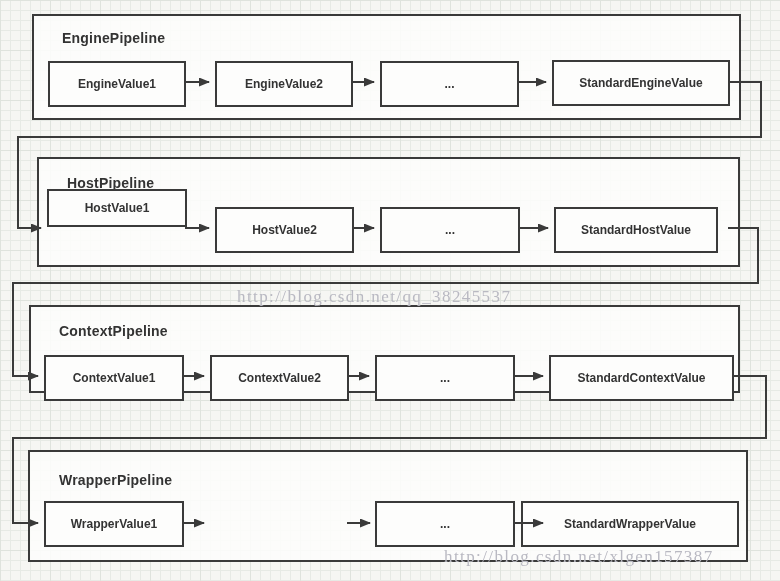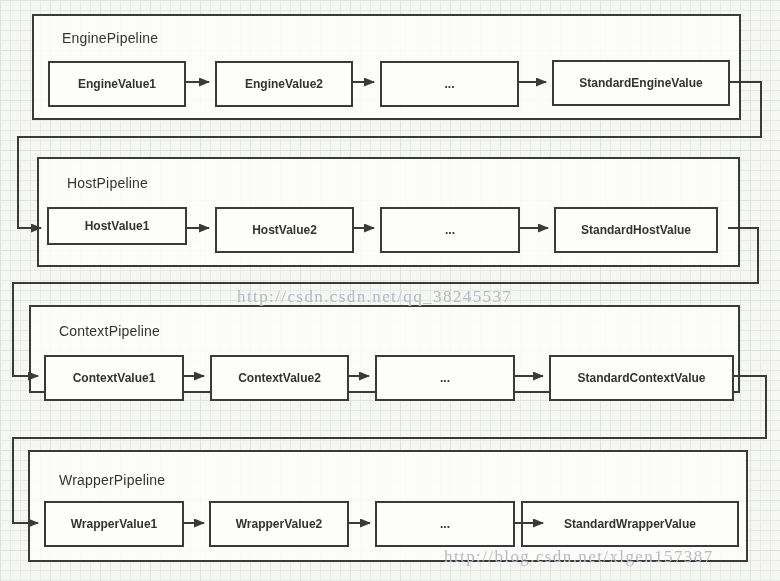--- a/index.html
+++ b/index.html
@@ -16,21 +16,21 @@
       linear-gradient(90deg, var(--gridmajor) 1px, transparent 1px),
       linear-gradient(var(--grid) 1px, transparent 1px),
       linear-gradient(90deg, var(--grid) 1px, transparent 1px);
     background-size:50px 50px, 50px 50px, 10px 10px, 10px 10px;
   }
   .pipeline{
     position:absolute; border:2px solid var(--line); background:var(--contbg);
     box-sizing:border-box; z-index:2;
   }
   .plabel{
-    position:absolute; font-weight:normal; font-size:14px; color:var(--text);
+    position:absolute; font-weight:bold; font-size:14px; color:var(--text);
     white-space:nowrap; letter-spacing:0.2px;
   }
   .node{
     position:absolute; border:2px solid var(--line); background:var(--boxbg);
     box-sizing:border-box; display:flex; align-items:center; justify-content:center;
     font-weight:bold; font-size:12px; color:var(--text); white-space:nowrap;
   }
   .watermark{
     position:absolute; z-index:3; font-family:"Liberation Serif", serif;
     font-size:17px; letter-spacing:1.4px; color:var(--watermark); white-space:nowrap;
@@ -46,43 +46,42 @@
   <div class="pipeline" style="left:32px;top:14px;width:709px;height:106px">
     <div class="plabel" style="left:28px;top:14px">EnginePipeline</div>
     <div class="node" style="left:14px;top:45px;width:138px;height:46px">EngineValue1</div>
     <div class="node" style="left:181px;top:45px;width:138px;height:46px">EngineValue2</div>
     <div class="node" style="left:346px;top:45px;width:139px;height:46px">...</div>
     <div class="node" style="left:518px;top:44px;width:178px;height:46px">StandardEngineValue</div>
   </div>
 
   <div class="pipeline" style="left:37px;top:157px;width:703px;height:110px">
     <div class="plabel" style="left:28px;top:16px">HostPipeline</div>
-    <div class="node" style="left:8px;top:48px;width:140px;height:38px">HostValue1</div>
+    <div class="node" style="left:8px;top:30px;width:140px;height:38px">HostValue1</div>
     <div class="node" style="left:176px;top:48px;width:139px;height:46px">HostValue2</div>
     <div class="node" style="left:341px;top:48px;width:140px;height:46px">...</div>
     <div class="node" style="left:515px;top:48px;width:164px;height:46px">StandardHostValue</div>
   </div>
 
   <div class="pipeline" style="left:29px;top:305px;width:711px;height:88px">
     <div class="plabel" style="left:28px;top:16px">ContextPipeline</div>
     <div class="node" style="left:13px;top:48px;width:140px;height:46px">ContextValue1</div>
     <div class="node" style="left:179px;top:48px;width:139px;height:46px">ContextValue2</div>
     <div class="node" style="left:344px;top:48px;width:140px;height:46px">...</div>
     <div class="node" style="left:518px;top:48px;width:185px;height:46px">StandardContextValue</div>
   </div>
 
   <div class="pipeline" style="left:28px;top:450px;width:720px;height:112px">
     <div class="plabel" style="left:29px;top:20px">WrapperPipeline</div>
     <div class="node" style="left:14px;top:49px;width:140px;height:46px">WrapperValue1</div>
-    <div class="node" style="left:179px;top:49px;width:140px;height:46px">WrapperValue2</div>
     <div class="node" style="left:345px;top:49px;width:140px;height:46px">...</div>
     <div class="node" style="left:491px;top:49px;width:218px;height:46px">StandardWrapperValue</div>
   </div>
 
-  <div class="watermark" style="left:237px;top:287px">http://csdn.csdn.net/qq_38245537</div>
+  <div class="watermark" style="left:237px;top:287px">http://blog.csdn.net/qq_38245537</div>
   <div class="watermark" style="left:444px;top:547px">http://blog.csdn.net/xlgen157387</div>
 
   <svg class="wires" width="780" height="581" viewBox="0 0 780 581">
     <defs>
       <marker id="ah" markerUnits="userSpaceOnUse" markerWidth="12" markerHeight="9" refX="10" refY="4.5" orient="auto">
         <path d="M0,0 L11,4.5 L0,9 Z" style="fill:var(--line)"></path>
       </marker>
     </defs>
 
     <polyline points="184,82 209,82" marker-end="url(#ah)"></polyline>

